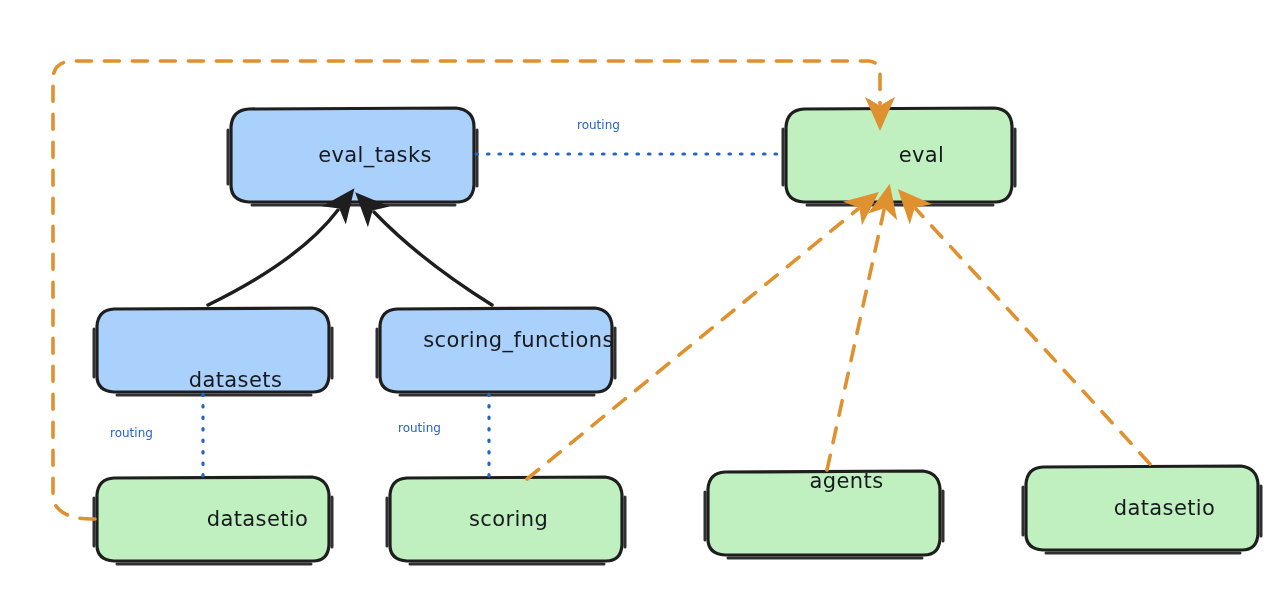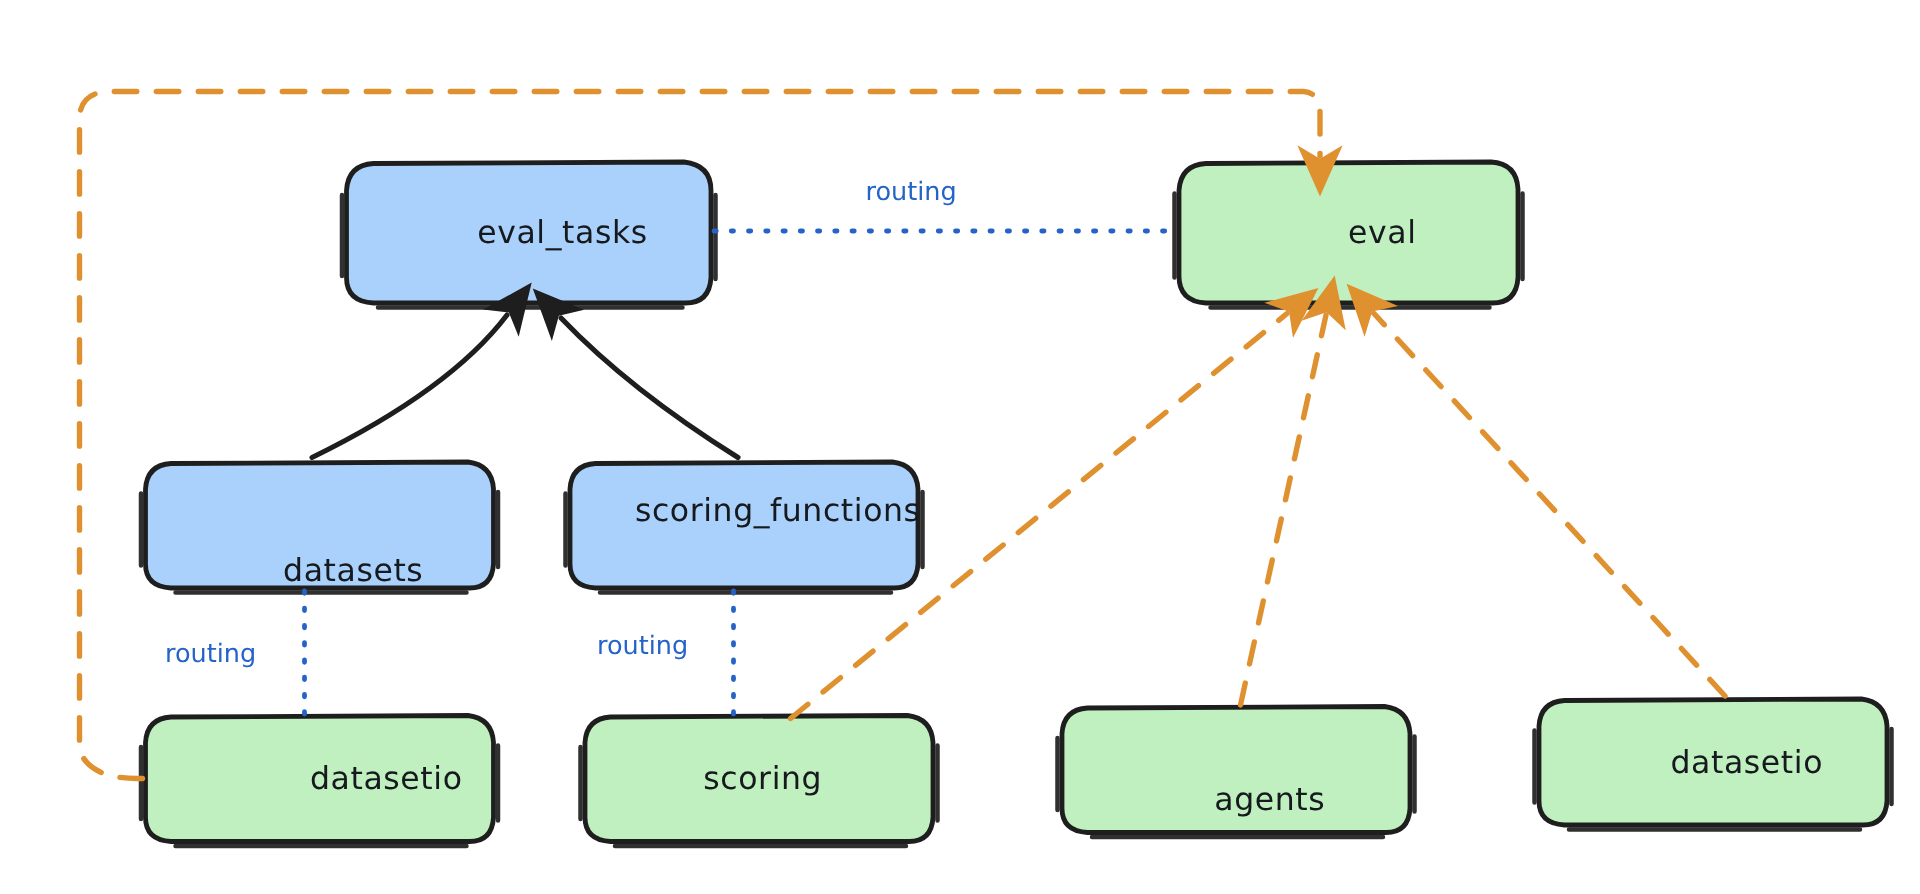--- a/index.html
+++ b/index.html
@@ -34,21 +34,21 @@
     z-index: 5;
     padding-left: 45px;
   }
   .node-label {
     pointer-events: none;
     white-space: nowrap;
   }
   .edge-label {
     position: absolute;
     font-family: "DejaVu Sans", sans-serif;
-    font-size: 17px;
+    font-size: 12px;
     color: #2563c9;
     white-space: nowrap;
     z-index: 6;
   }
 </style>
 </head>
 <body>
 
 <svg id="canvas" viewBox="0 0 1280 596" xmlns="http://www.w3.org/2000/svg">
   <defs>
@@ -126,21 +126,21 @@
 </div>
 
 <div class="node" style="left:97px; top:477px; width:276px; height:84px;">
   <span class="node-label">datasetio</span>
 </div>
 
 <div class="node" style="left:390px; top:477px; width:192px; height:84px;">
   <span class="node-label">scoring</span>
 </div>
 
-<div class="node" style="left:708px; top:495px; width:232px; height:76px;">
+<div class="node" style="left:708px; top:443px; width:232px; height:76px;">
   <span class="node-label">agents</span>
 </div>
 
 <div class="node" style="left:1026px; top:466px; width:232px; height:84px;">
   <span class="node-label">datasetio</span>
 </div>
 
 <div class="edge-label" style="left:577px; top:118px;">routing</div>
 
 <div class="edge-label" style="left:110px; top:426px;">routing</div>

